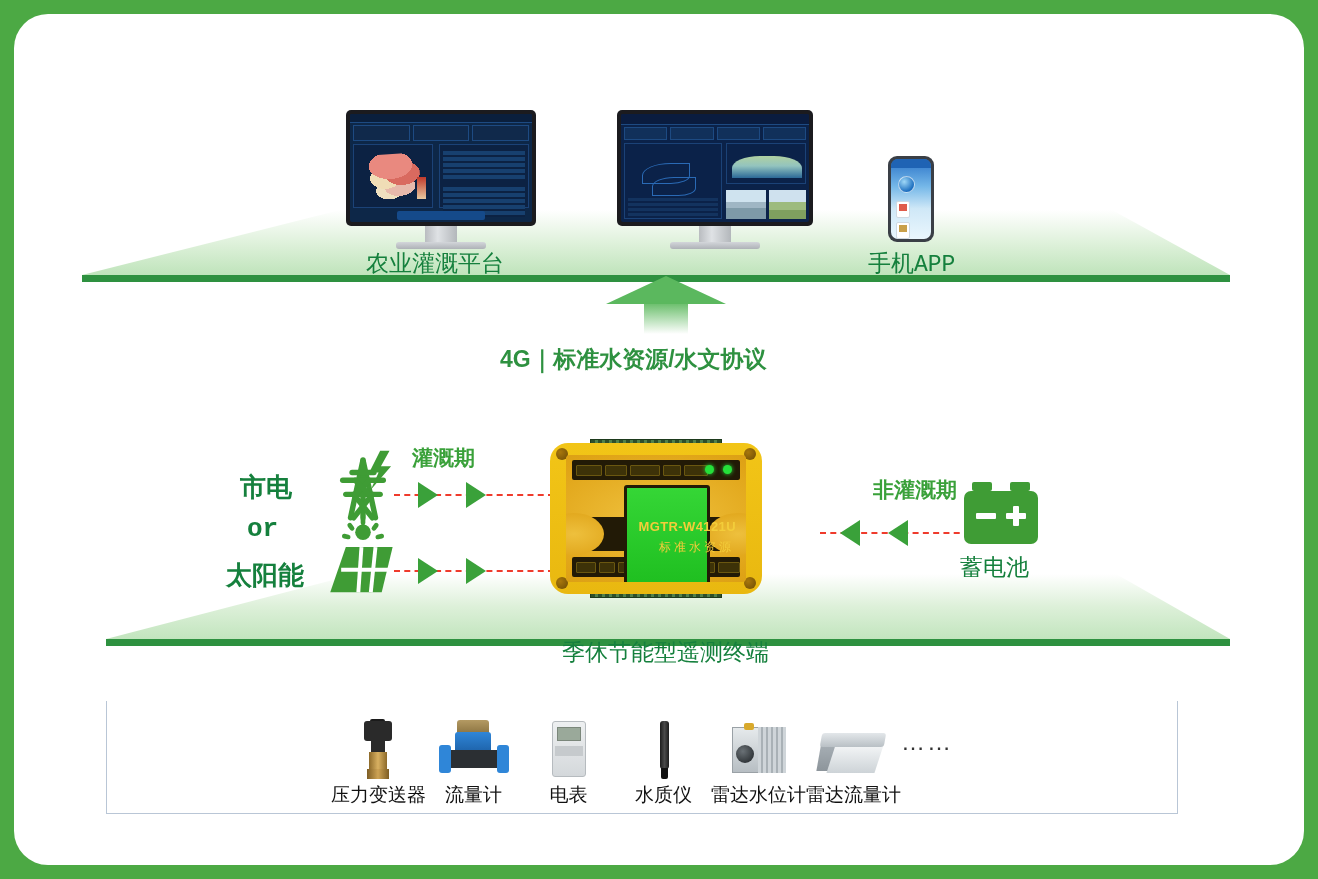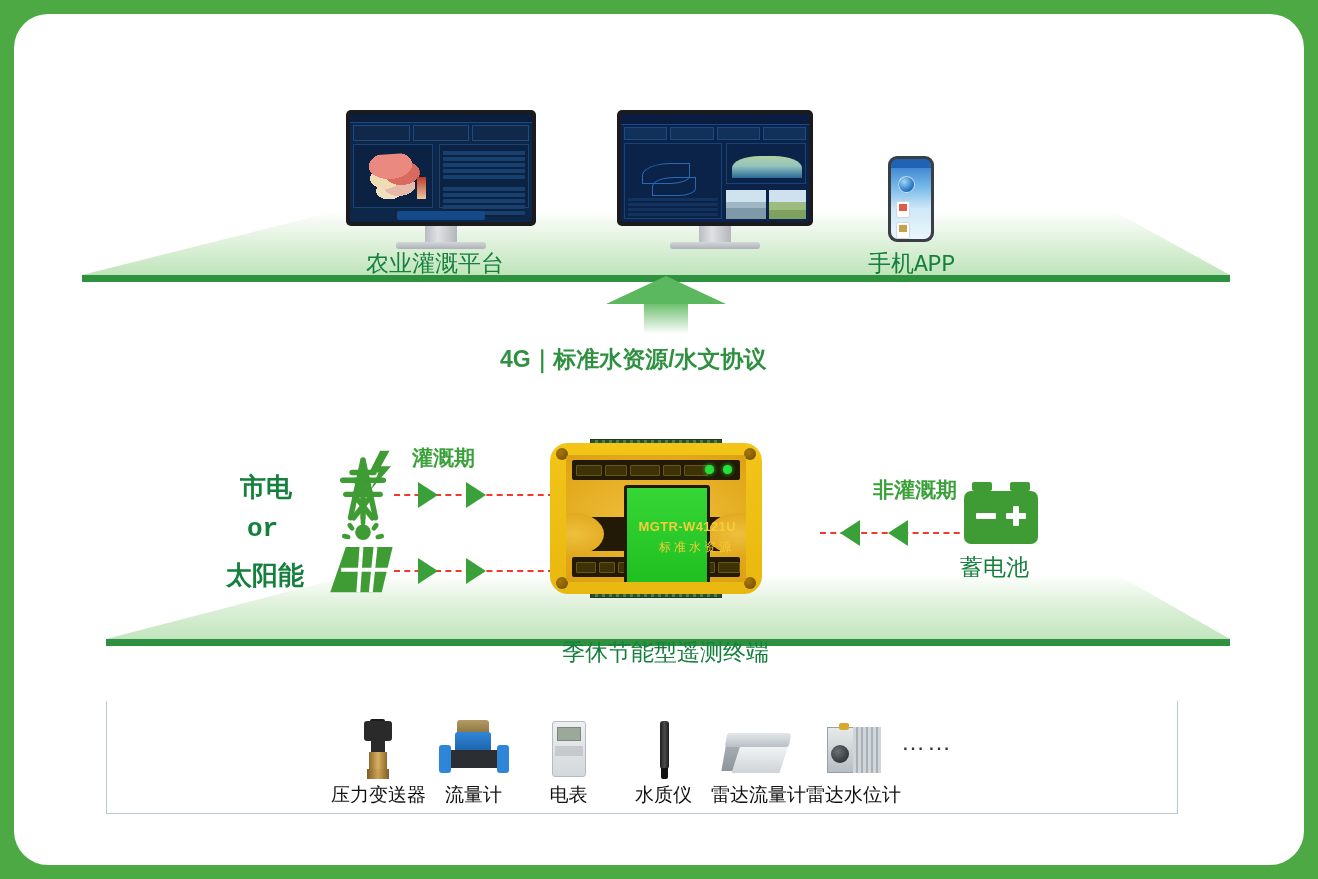--- a/index.html
+++ b/index.html
@@ -482,35 +482,35 @@
       <div class="sensor">
         <div class="art">
           <div class="a-wq-rod"></div>
               <div class="a-wq-tip"></div>
         </div>
         <div class="lbl">水质仪</div>
       </div>
 
       <div class="sensor">
         <div class="art">
-          <div class="a-rf-side"></div>
-              <div class="a-rf-face"></div>
-              <div class="a-rf-top"></div>
-        </div>
-        <div class="lbl">雷达流量计</div>
-      </div>
-
-      <div class="sensor">
-        <div class="art">
           <div class="a-rl-box"></div>
               <div class="a-rl-fins"></div>
           <div class="a-rl-ant"></div>
               <div class="a-rl-lens"></div>
         </div>
         <div class="lbl">雷达水位计</div>
       </div>
 
+      <div class="sensor">
+        <div class="art">
+          <div class="a-rf-side"></div>
+              <div class="a-rf-face"></div>
+              <div class="a-rf-top"></div>
+        </div>
+        <div class="lbl">雷达流量计</div>
+      </div>
+
       <div class="dots">……</div>
     </div>
   </div>
 
 </div>
 </div>
 
 </body></html>

